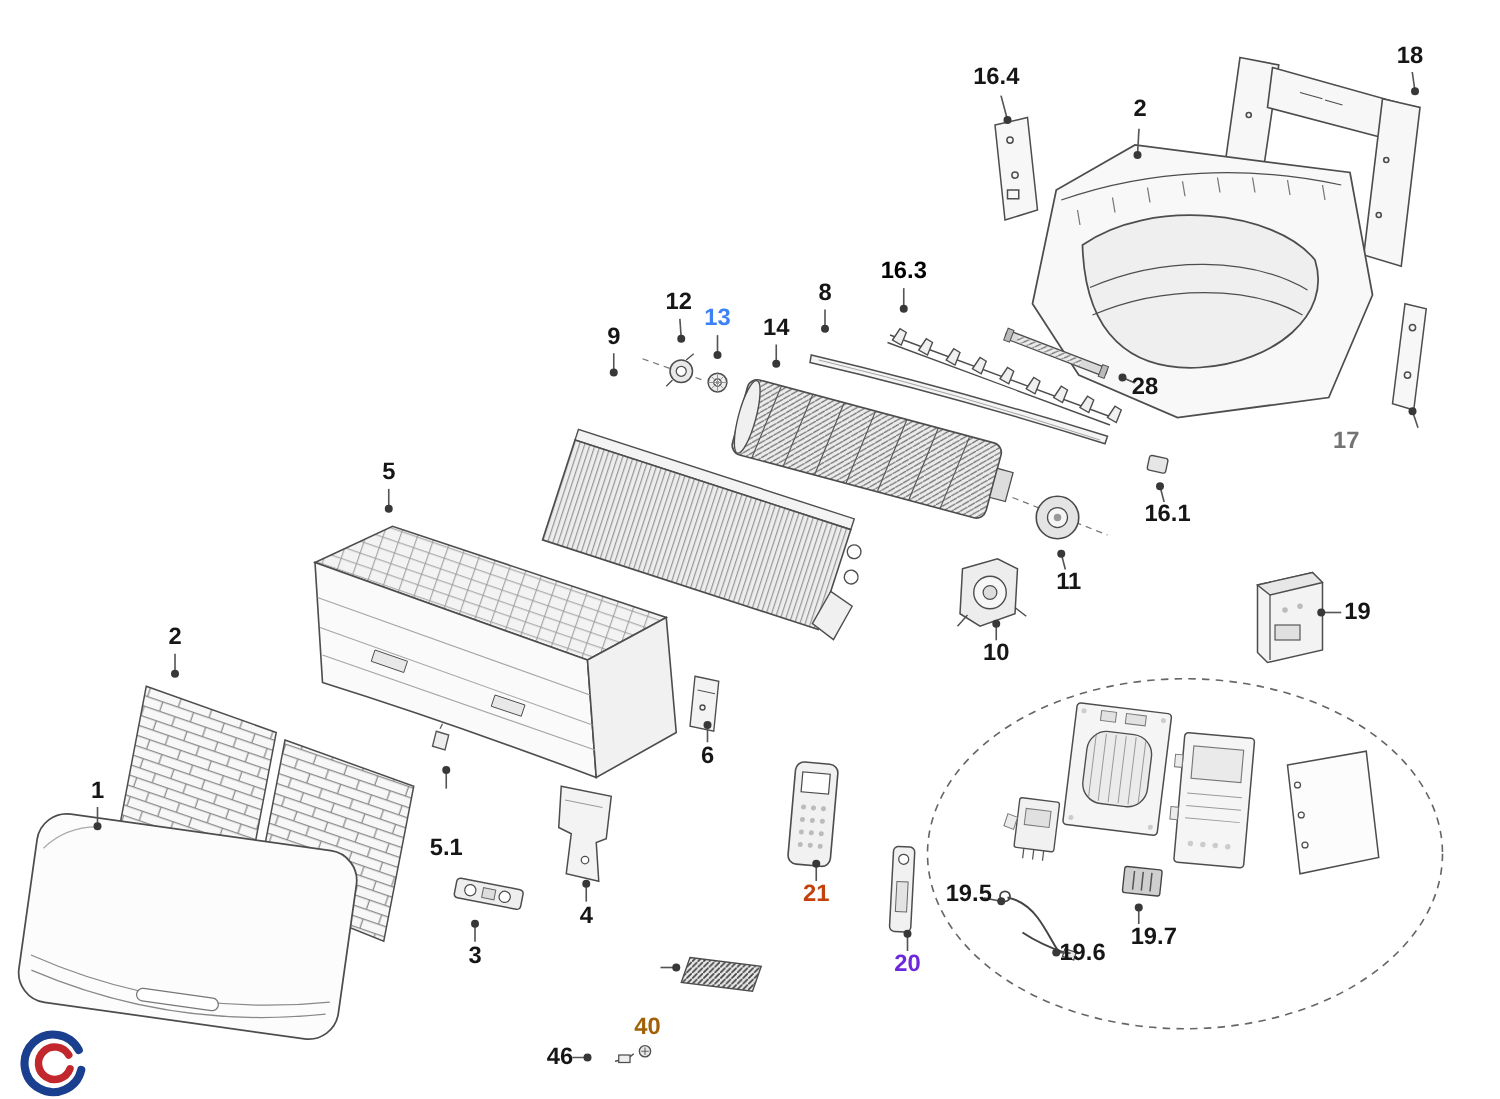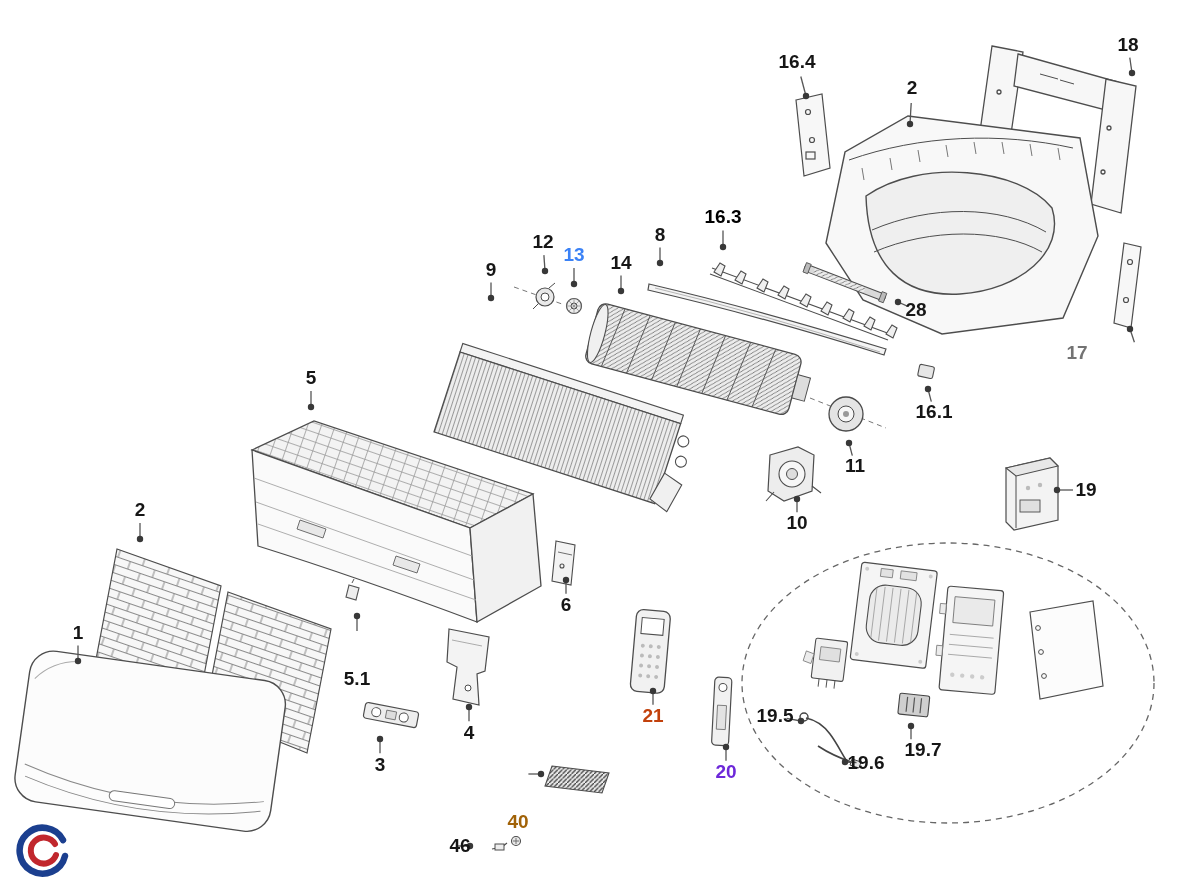--- a/index.html
+++ b/index.html
@@ -386,16 +386,16 @@
       <div class="part-label" data-name="part-label-17" style="left: 1077px; top: 353px; color: #737373;">17</div>
       <div class="part-label" data-name="part-label-18" style="left: 1128px; top: 45px; color: rgb(22, 22, 22);">18</div>
       <div class="part-label" data-name="part-label-19" style="left: 1086px; top: 490px; color: rgb(22, 22, 22);">19</div>
       <div class="part-label" data-name="part-label-19.5" style="left: 775px; top: 716px; color: rgb(22, 22, 22);">19.5</div>
       <div class="part-label" data-name="part-label-19.6" style="left: 866px; top: 763px; color: rgb(22, 22, 22);">19.6</div>
       <div class="part-label" data-name="part-label-19.7" style="left: 911px; top: 750px; color: rgb(22, 22, 22); margin-left: 12px;">19.7</div>
       <div class="part-label" data-name="part-label-20" style="left: 726px; top: 772px; color: #6d28d9;">20</div>
       <div class="part-label" data-name="part-label-21" style="left: 653px; top: 716px; color: #c2410c;">21</div>
       <div class="part-label" data-name="part-label-28" style="left: 916px; top: 310px; color: rgb(22, 22, 22);">28</div>
       <div class="part-label" data-name="part-label-40" style="left: 518px; top: 774px; color: #a16207; margin-top: 48px;">40</div>
-      <div class="part-label" data-name="part-label-46" style="left: 448px; top: 846px; color: rgb(22, 22, 22); margin-left: 12px;">46</div>
+      <div class="part-label" data-name="part-label-46" style="left: 448px; top: 846px; color: rgb(22, 22, 22);">46</div>
     </div>
 
 </div>
 
 </body></html>

